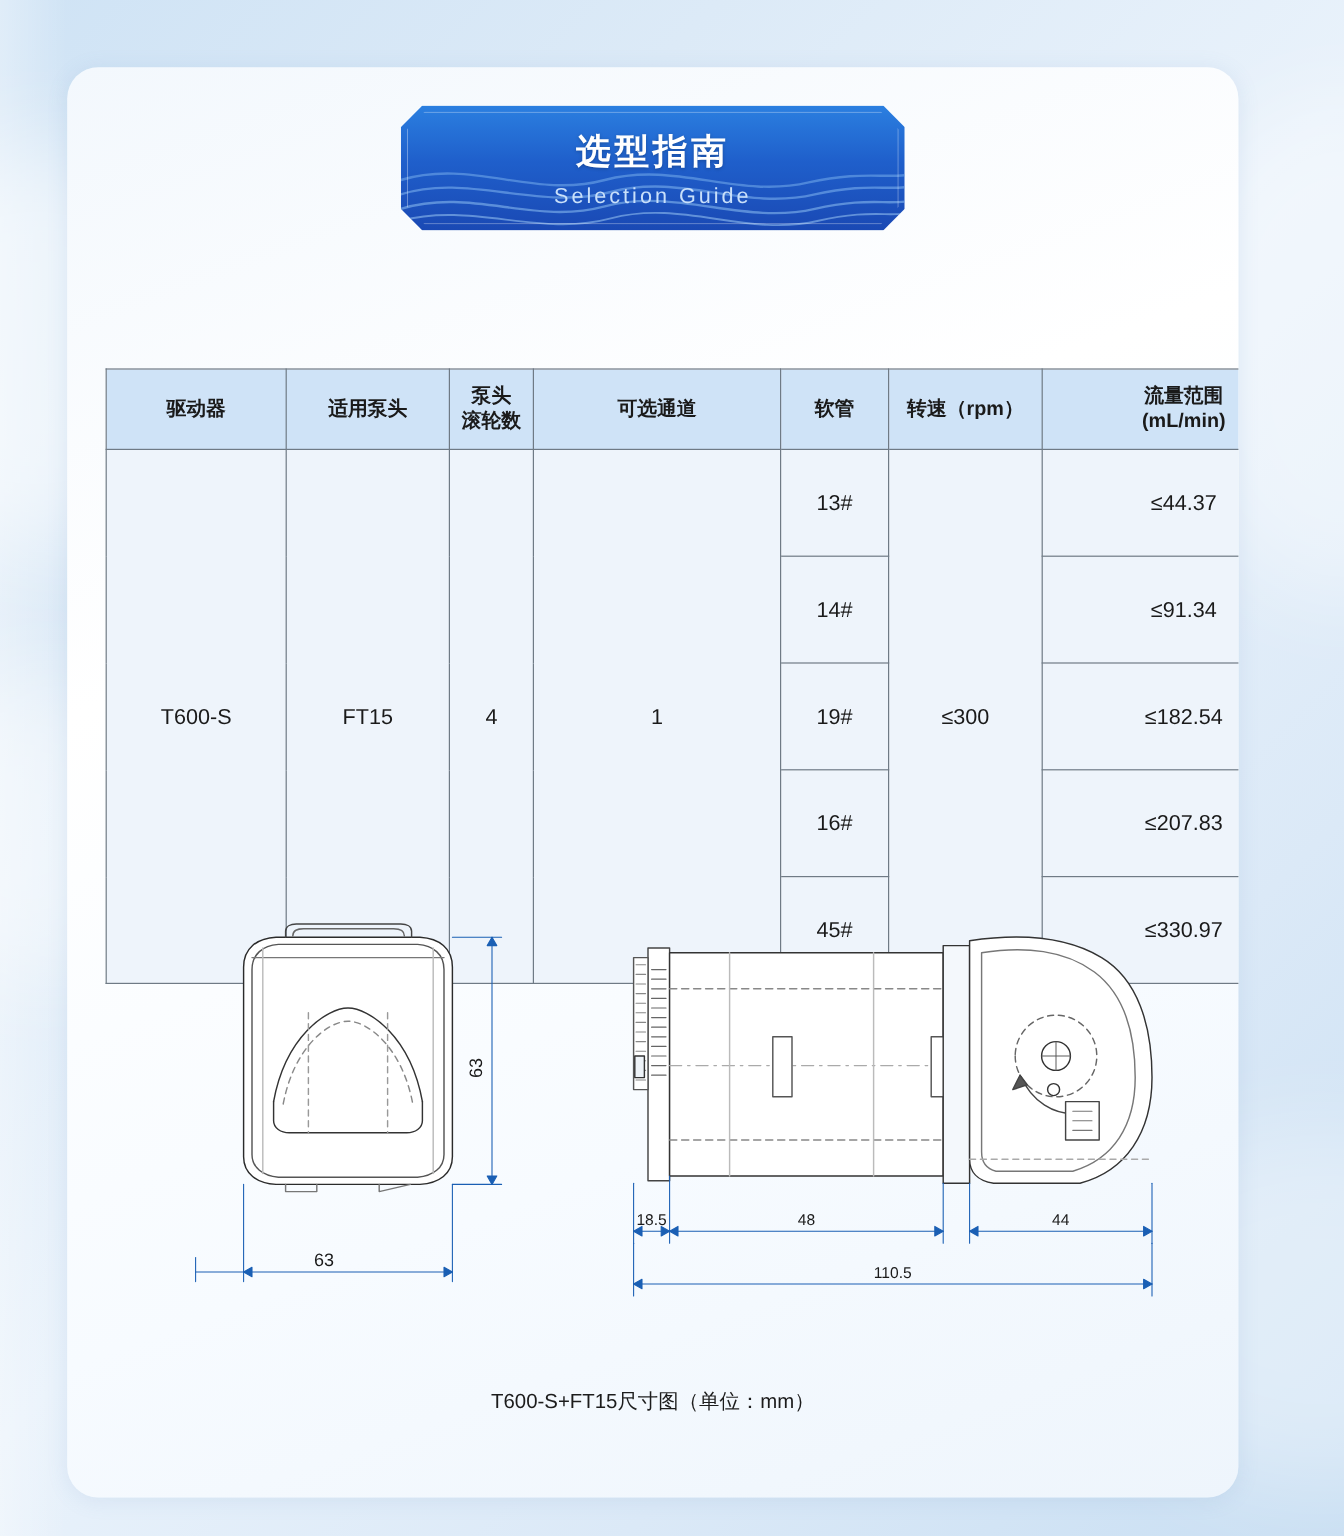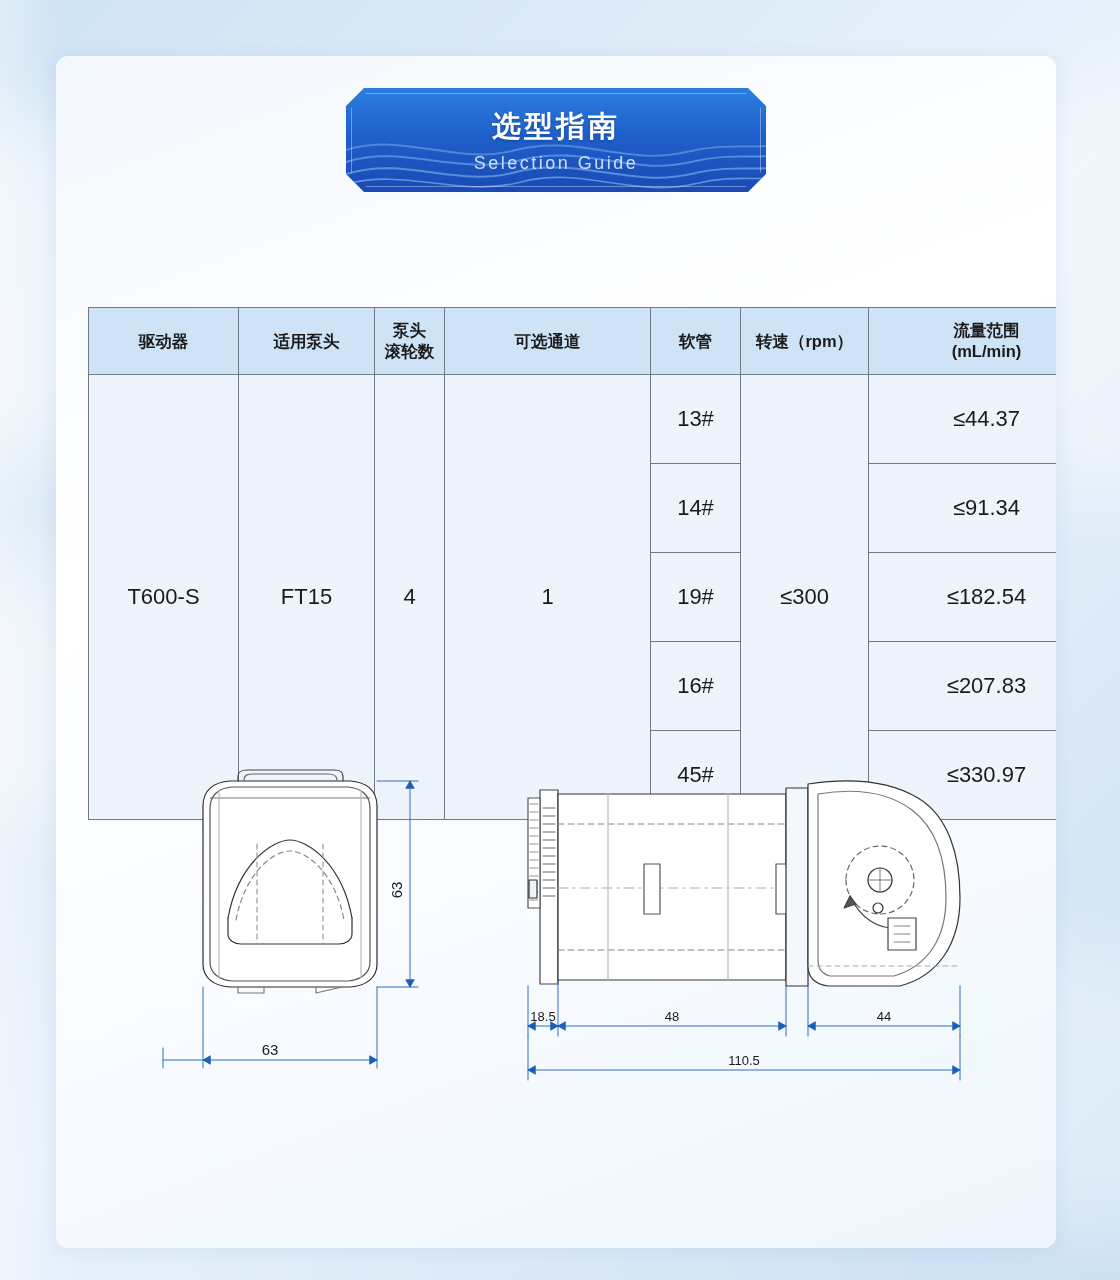--- a/index.html
+++ b/index.html
@@ -33,24 +33,23 @@
     pointer-events: none;
   }
 
   .card {
     position: absolute;
     left: 56px;
     top: 56px;
     width: 976px;
     height: 1192px;
     background: linear-gradient(160deg, #f3f8fd 0%, #ffffff 35%, #f7fbff 70%, #eef5fc 100%);
-    border-radius: 12px;
+    border-radius: 26px;
     box-shadow: 0 2px 18px rgba(100,140,190,0.12);
     overflow: hidden;
-    padding-left: 24px;
   }
 
   
   .banner-wrap {
     position: absolute;
     left: 50%;
     transform: translateX(-50%);
     top: 32px;
     width: 420px;
     height: 104px;
@@ -122,21 +121,21 @@
   table.spec thead th {
     background: #cfe3f7;
     font-size: 16.5px;
     font-weight: bold;
     height: 58px;
     line-height: 1.25;
     padding: 4px 2px;
   }
   table.spec tbody td {
     background: #eef4fb;
-    font-size: 22px;
+    font-size: 18px;
     height: 80px;
     padding: 4px 2px;
   }
   td.num {
     font-size: 19px;
   }
   .col-driver { width: 150px; }
   .col-head   { width: 136px; }
   .col-roll   { width: 70px; }
   .col-chan   { width: 206px; }
@@ -367,13 +366,14 @@
 
       <text x="314" y="122" font-family="Liberation Sans, sans-serif" font-size="15" fill="#1a1a1a" transform="rotate(-90 314 122)" text-anchor="middle">63</text>
       <text x="182" y="287" font-family="Liberation Sans, sans-serif" font-size="15" fill="#1a1a1a" text-anchor="middle">63</text>
       <text x="455" y="253" font-family="Liberation Sans, sans-serif" font-size="13" fill="#1a1a1a" text-anchor="middle">18.5</text>
       <text x="584" y="253" font-family="Liberation Sans, sans-serif" font-size="13" fill="#1a1a1a" text-anchor="middle">48</text>
       <text x="796" y="253" font-family="Liberation Sans, sans-serif" font-size="13" fill="#1a1a1a" text-anchor="middle">44</text>
       <text x="656" y="297" font-family="Liberation Sans, sans-serif" font-size="13" fill="#1a1a1a" text-anchor="middle">110.5</text>
     </svg>
   </div>
 
+  <div class="caption">T600-S+FT15尺寸图（单位：mm）</div>
 </div>
 
 </body></html>

